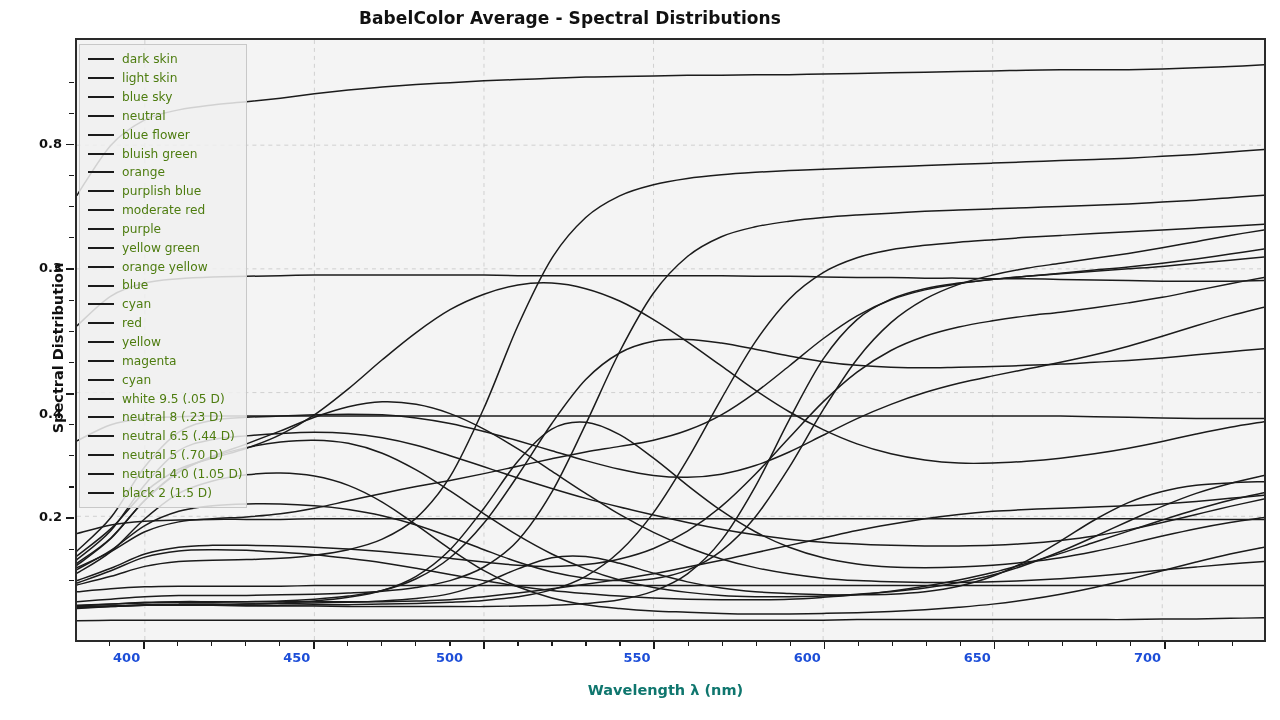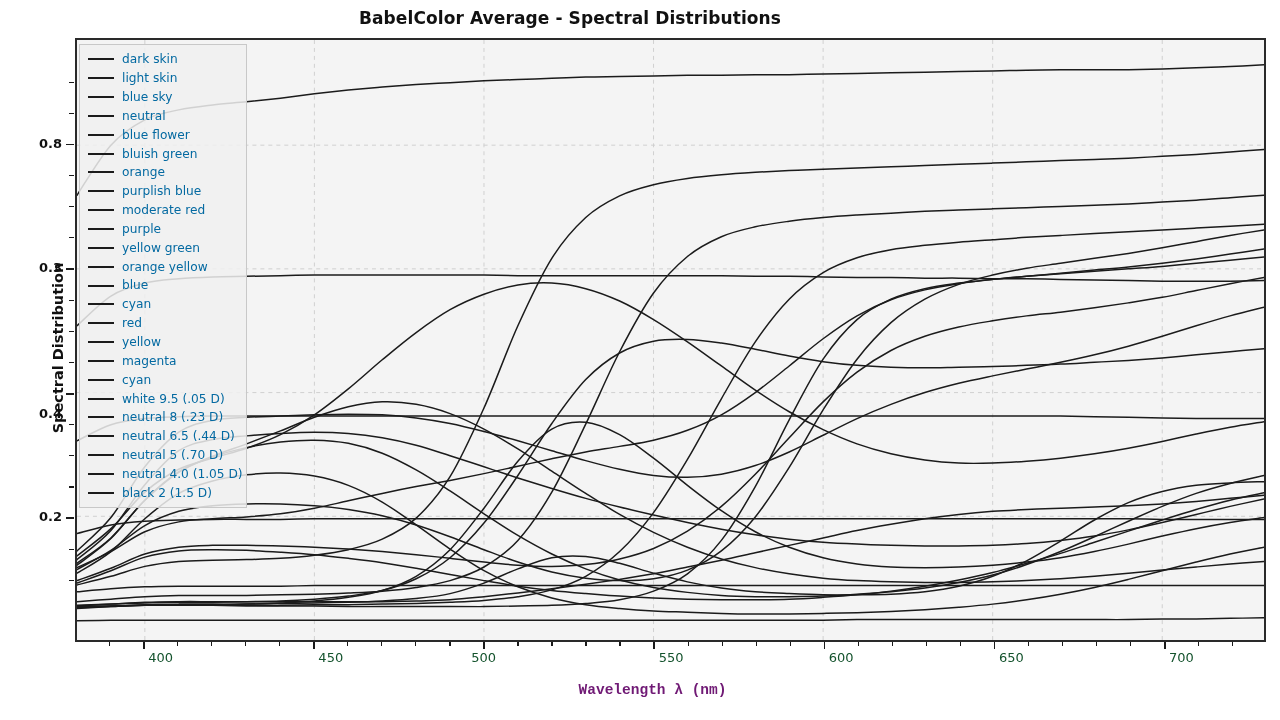--- a/index.html
+++ b/index.html
@@ -56,35 +56,34 @@
     width: 604px;
     text-align: center;
     transform: rotate(-90deg);
     transform-origin: center center;
     font-size: 14.5px;
     font-weight: bold;
     color: #111111;
   }
   #xlabel {
     position: absolute;
-    left: 57px;
+    left: 70px;
     top: 682px;
     width: 1191px;
     text-align: center;
     font-size: 14.5px;
     font-weight: bold;
-    color: #701a75;
-    font-family: Liberation Mono, monospace;
+    color: #0f766e;
   }
   .xtick-label {
     position: absolute;
     font-size: 13px;
-    font-weight: normal;
-    color: #14532d;
-    text-align: right;
+    font-weight: bold;
+    color: #1d4ed8;
+    text-align: left;
     width: 60px;
     margin-left: -30px;
     top: 650px;
   }
   .ytick-label {
     position: absolute;
     font-size: 13px;
     font-weight: bold;
     color: #111111;
     text-align: right;
@@ -126,21 +125,21 @@
   .legend-swatch {
     width: 26px;
     height: 2px;
     background: #1b1b1b;
     margin-right: 8px;
     margin-left: 3px;
     flex: 0 0 auto;
   }
   .legend-label {
     font-size: 12.2px;
-    color: #0369a1;
+    color: #4d7c0f;
     white-space: nowrap;
     line-height: 1;
   }
 </style>
 </head>
 <body>
 
 <div id="figure">
 
   <div id="chart-title">BabelColor Average - Spectral Distributions</div>

